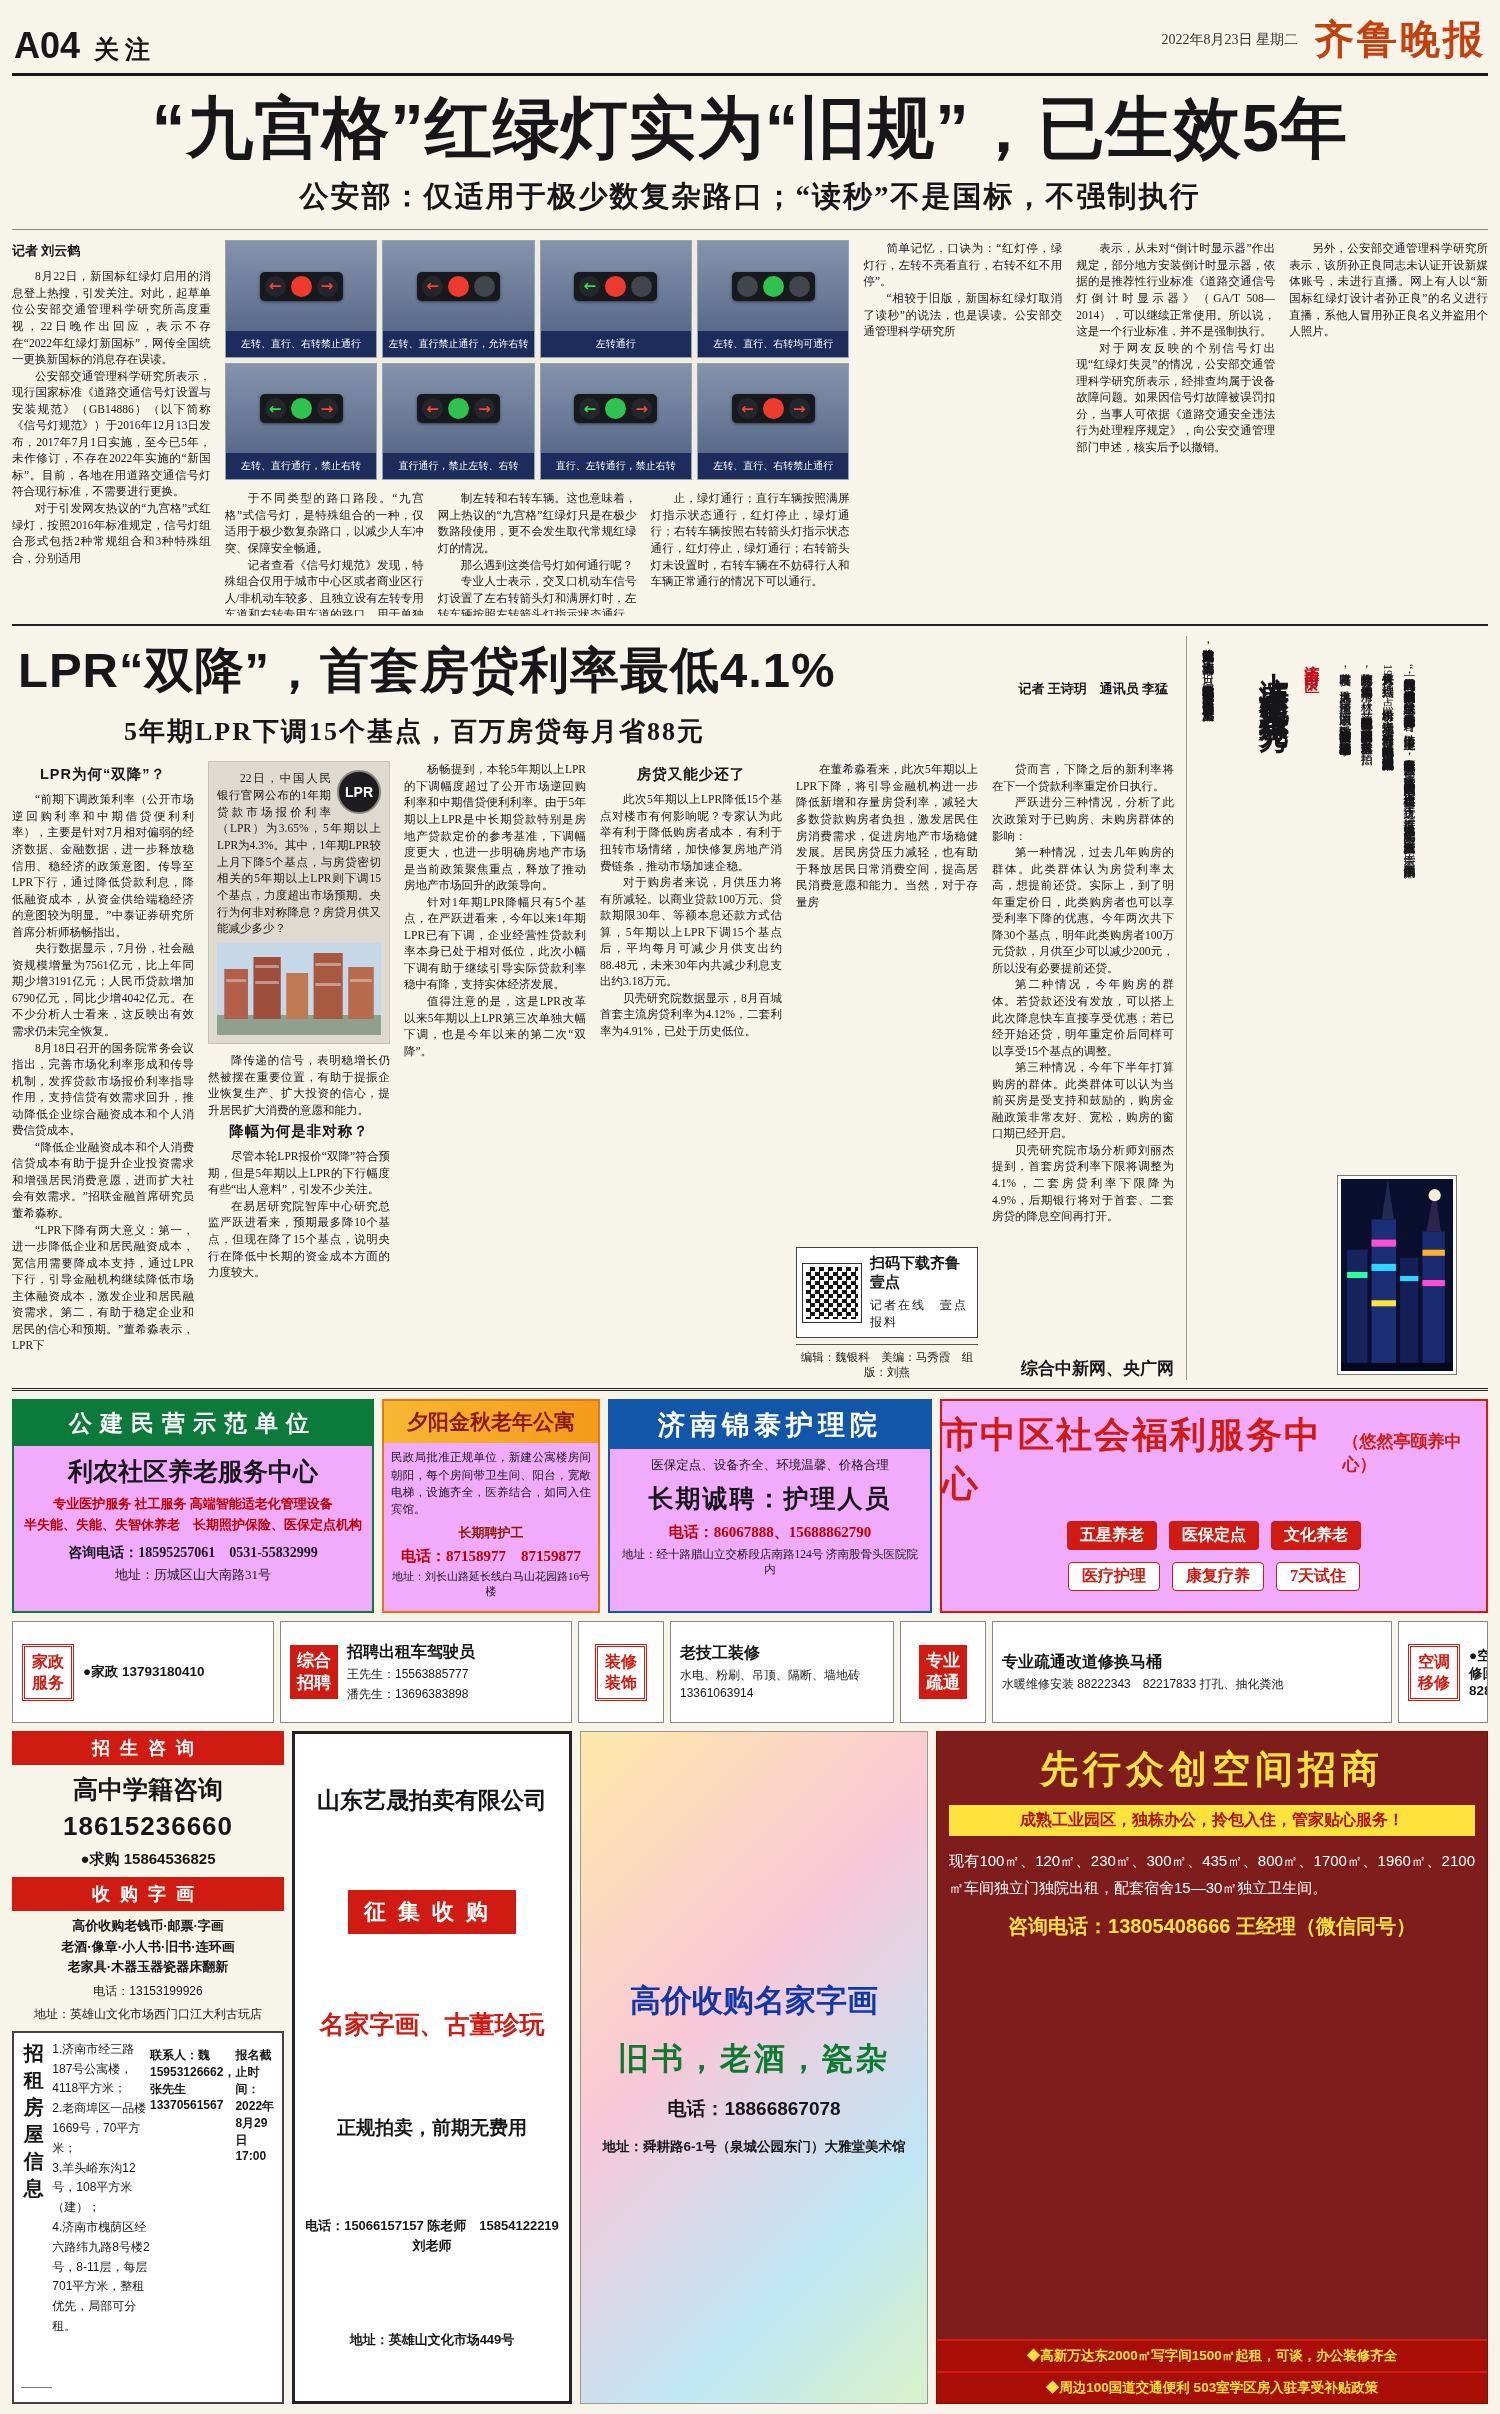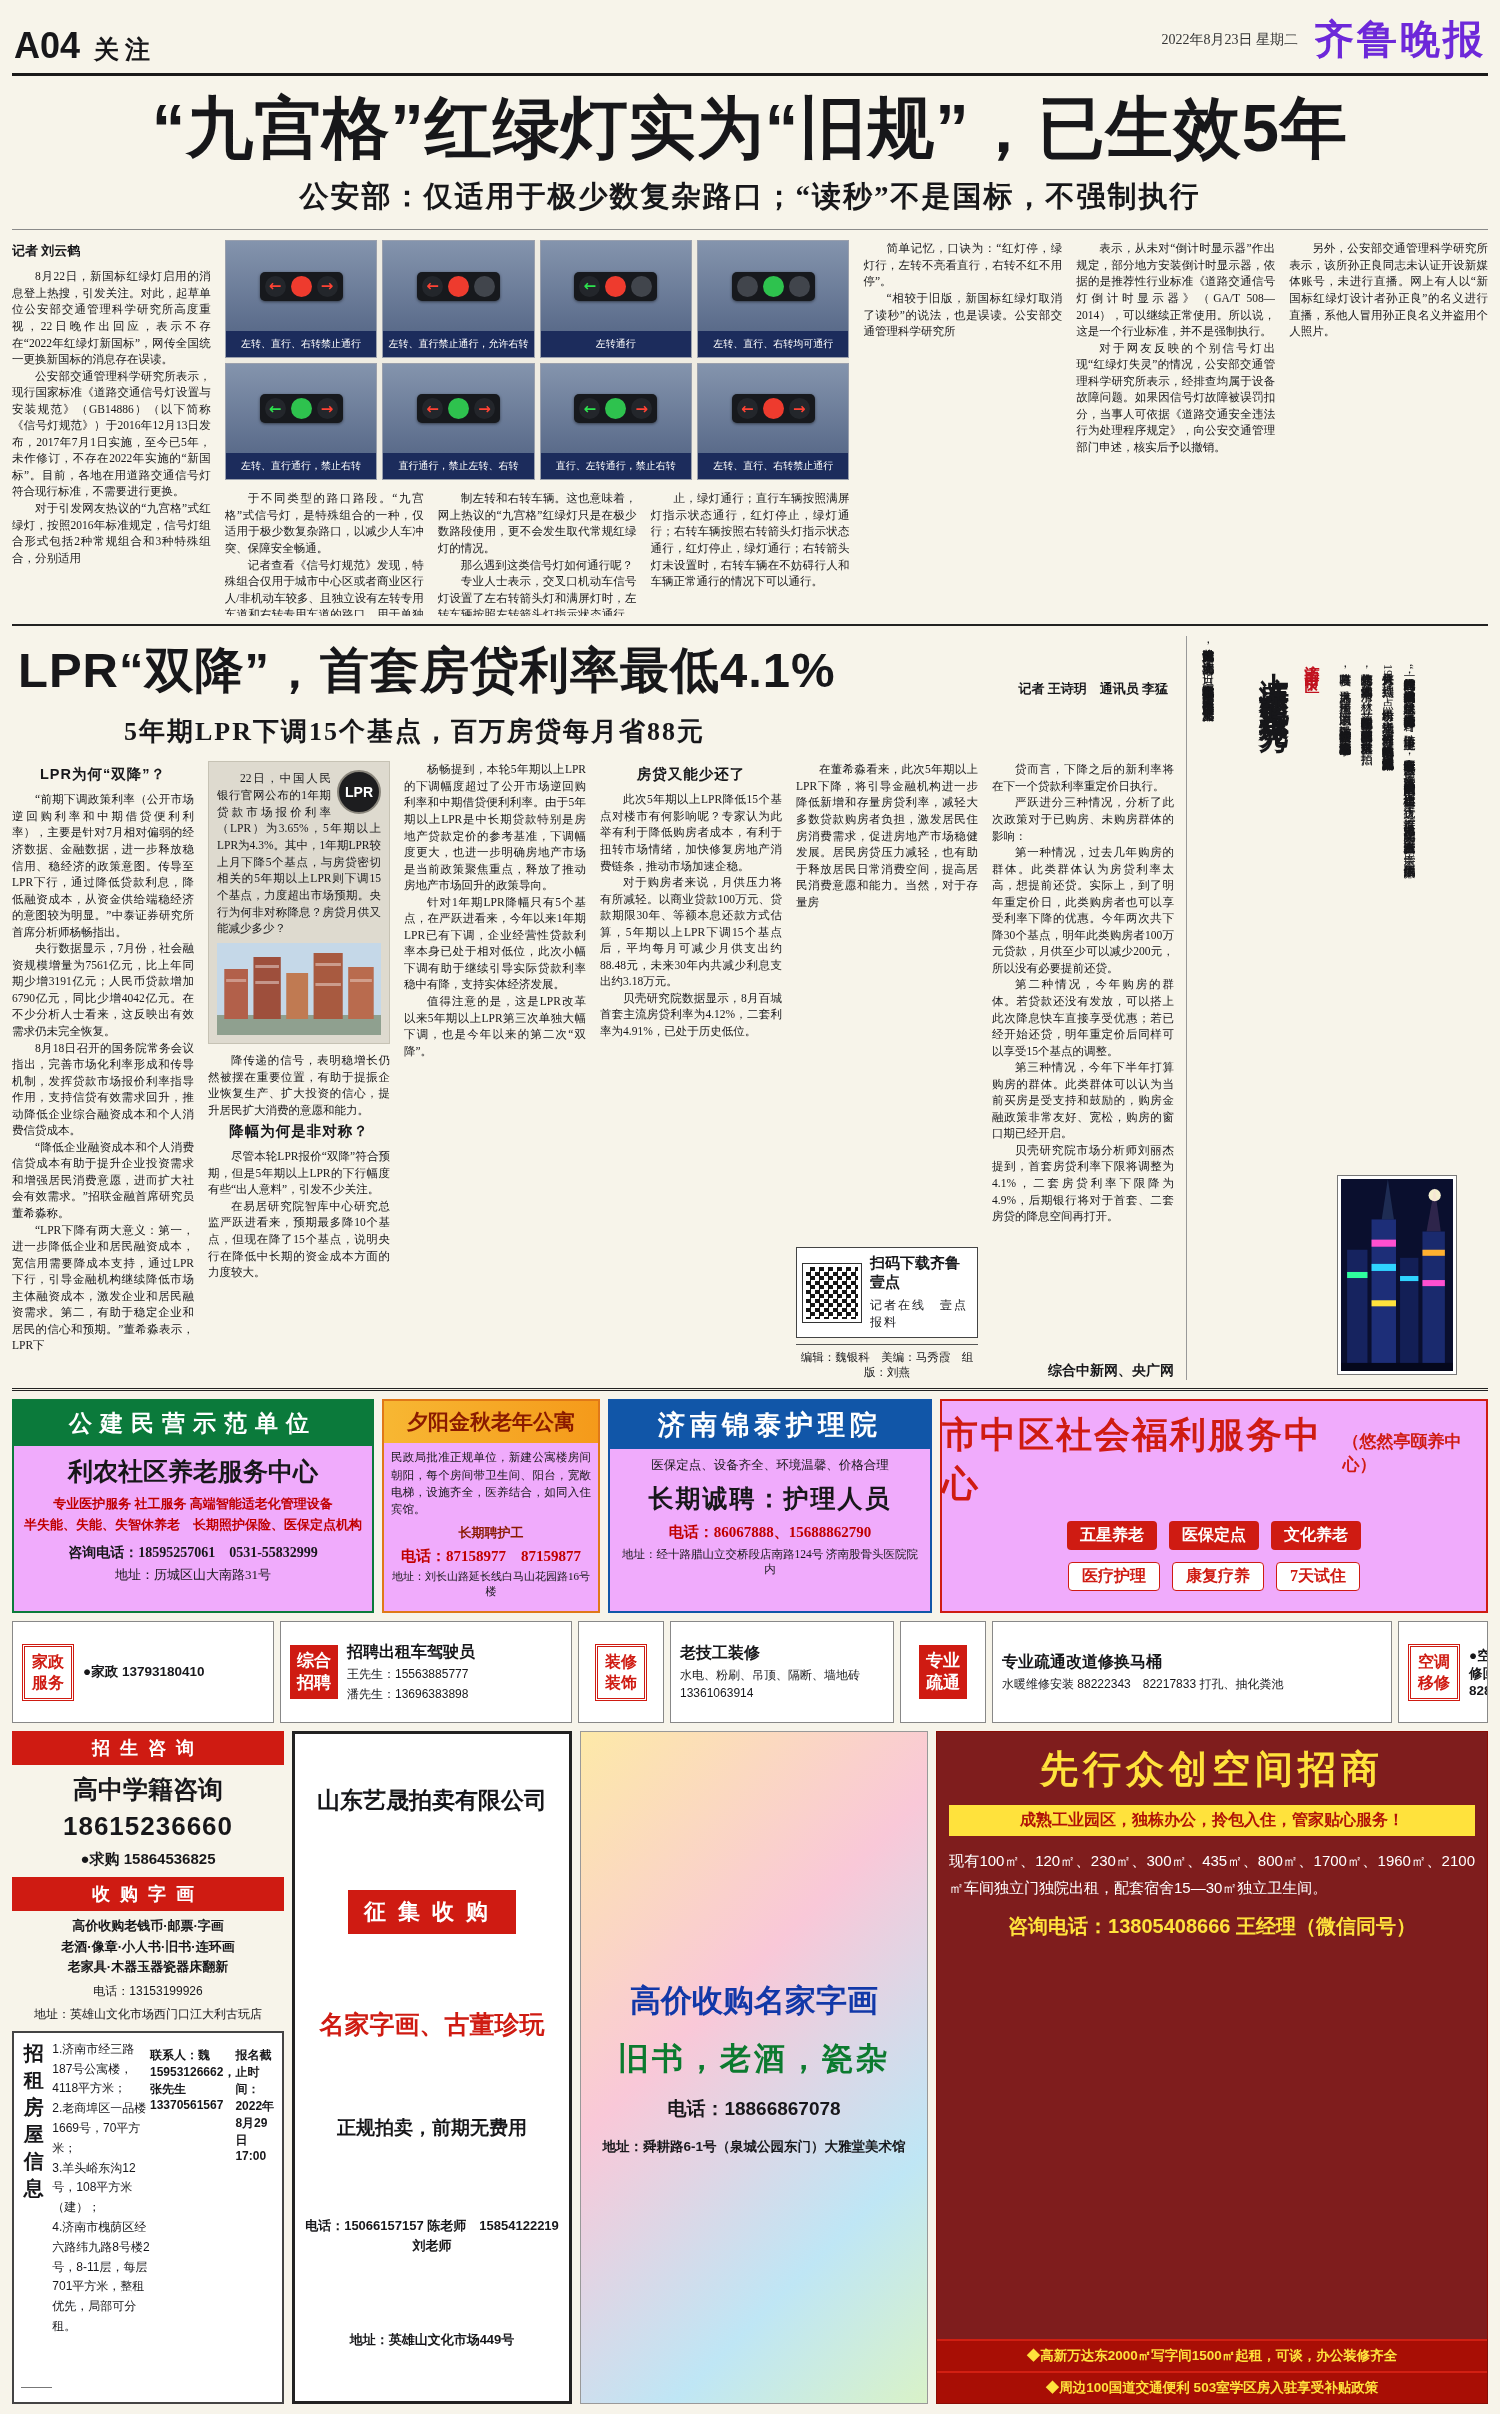--- a/index.html
+++ b/index.html
@@ -5,21 +5,21 @@
 *{margin:0;padding:0;box-sizing:border-box;}
 html,body{background:#cfcbc0;}
 .paper{width:1500px;height:2414px;margin:0 auto;background:#f7f4ea;color:#17171a;padding:10px 12px;overflow:hidden;display:flex;flex-direction:column;font-family:"Liberation Serif","DejaVu Serif",serif;}
 
 .header{display:flex;justify-content:space-between;align-items:flex-end;padding:2px 2px 6px;border-bottom:3px solid #1a1a1a;}
 .h-left{display:flex;align-items:baseline;gap:14px;}
 .pageno{font-family:"Liberation Sans",sans-serif;font-weight:900;font-size:36px;}
 .section{font-size:25px;font-weight:700;letter-spacing:6px;}
 .h-right{display:flex;align-items:center;gap:16px;}
 .date{font-size:14px;color:#333;}
-.masthead{font-size:40px;font-weight:900;color:#6d28d9;letter-spacing:3px;}
+.masthead{font-size:40px;font-weight:900;color:#c2410c;letter-spacing:3px;}
 
 .headline-block{text-align:center;padding:16px 0 12px;border-bottom:1px solid #8a8a8a;}
 .headline-block h1{font-family:"Liberation Sans",sans-serif;font-size:67px;font-weight:900;line-height:1.08;letter-spacing:1px;}
 .headline-block h2{font-size:29px;font-weight:700;margin-top:13px;letter-spacing:2px;}
 
 .article1{display:grid;grid-template-columns:repeat(7,1fr);grid-template-rows:240px 1fr;gap:10px 14px;height:386px;padding-top:10px;overflow:hidden;}
 .col{overflow:hidden;}
 .paras p{font-size:11.5px;line-height:1.44;text-align:justify;text-indent:2em;margin:0;}
 .byline{font-size:13px;font-weight:700;margin:2px 0 8px;}
 .a1c1{grid-column:1;grid-row:1/3;}
@@ -48,21 +48,21 @@
 .lpr-badge{float:right;width:44px;height:44px;border-radius:50%;background:#1d1d1f;color:#fff;display:flex;align-items:center;justify-content:center;font-weight:900;font-size:14px;margin:0 0 4px 6px;border:2px solid #8a867c;font-family:"Liberation Sans",sans-serif;}
 .lpr-box-text{font-size:11.5px;line-height:1.45;text-align:justify;text-indent:2em;}
 .lpr-box svg{display:block;width:100%;height:92px;margin-top:6px;}
 .colflex{display:flex;flex-direction:column;overflow:hidden;}
 .colflex .paras{flex:1;overflow:hidden;}
 .qr-box{border:1px solid #444;padding:6px;display:flex;gap:9px;align-items:center;margin-top:6px;background:#fff;}
 .qr{width:58px;height:58px;background:repeating-conic-gradient(#151515 0% 25%,#fff 0% 50%) 0 0/9px 9px;border:3px solid #fff;outline:1px solid #333;flex:none;}
 .qr-t1{font-size:15px;font-weight:900;font-family:"Liberation Sans",sans-serif;}
 .qr-t2{font-size:12px;margin-top:5px;letter-spacing:2px;}
 .credits{border-top:1px solid #555;margin-top:6px;padding-top:5px;font-size:11.5px;text-align:center;}
-.source{text-align:right;font-weight:700;font-size:14px;padding-top:4px;}
+.source{text-align:right;font-weight:700;font-size:17px;padding-top:4px;}
 
 .sidebar{width:302px;border-left:1px solid #999;padding:4px 2px 4px 10px;display:flex;gap:8px;overflow:hidden;}
 .sb-lead{writing-mode:vertical-lr;width:48px;font-size:12px;line-height:1.85;overflow:hidden;text-align:justify;}
 .sb-title{writing-mode:vertical-lr;font-family:"Liberation Sans",sans-serif;font-weight:900;font-size:30px;letter-spacing:5px;padding-top:8px;}
 .sb-loc{writing-mode:vertical-lr;color:#c1121f;font-weight:900;font-size:15px;letter-spacing:3px;padding-top:12px;width:24px;}
 .sb-body{flex:1;position:relative;overflow:hidden;}
 .sb-text{writing-mode:vertical-lr;height:100%;font-size:12px;line-height:1.78;overflow:hidden;}
 .sb-text p{text-indent:2em;margin:0;text-align:justify;}
 .sb-photo{position:absolute;left:4px;bottom:2px;width:118px;height:198px;border:3px solid #fff;box-shadow:0 0 0 1px #777;background:#0a0f2e;}
 .sb-photo svg{display:block;width:100%;height:100%;}

